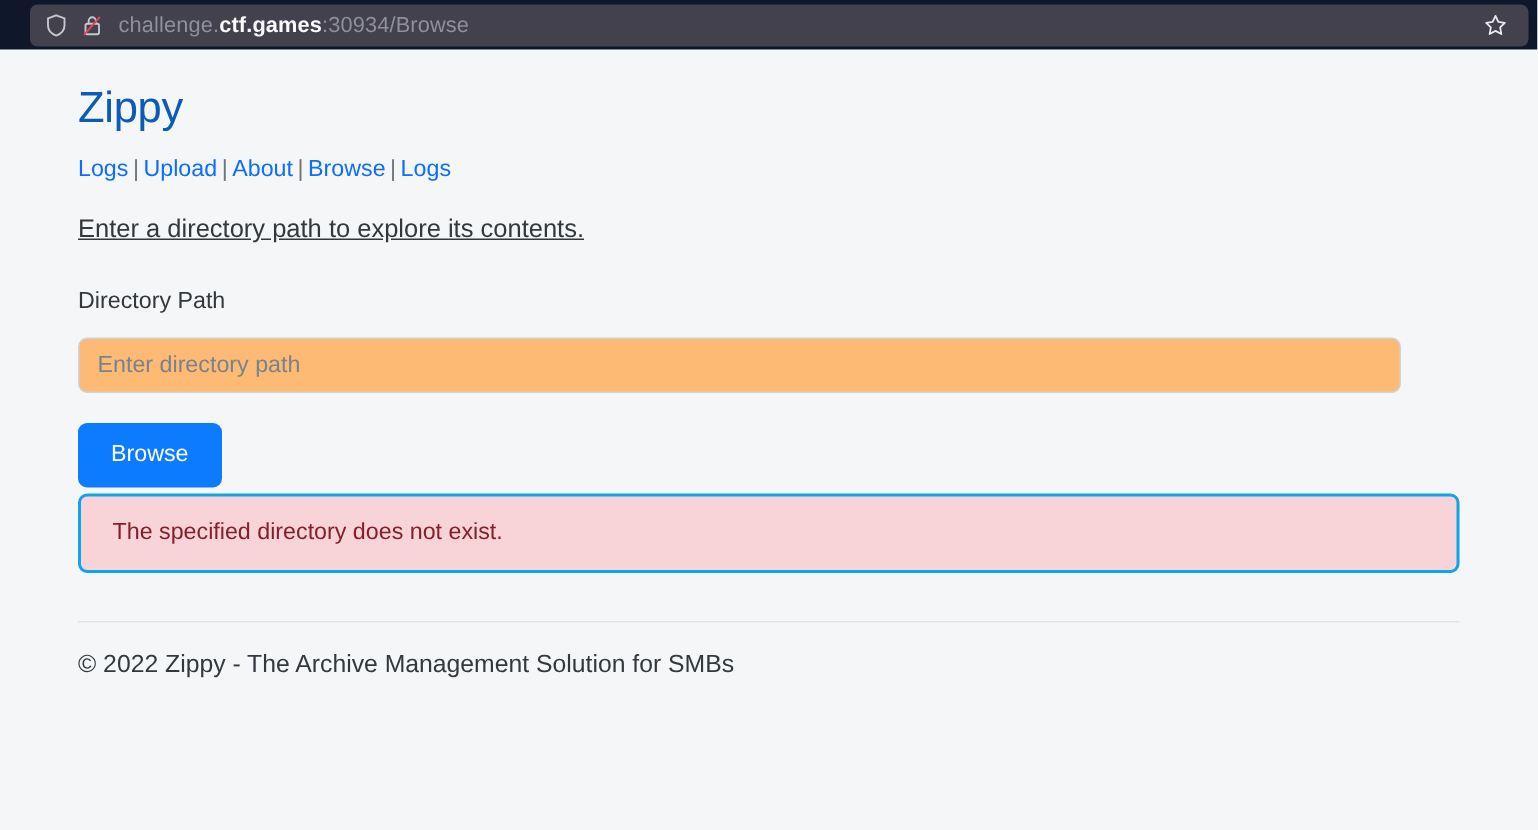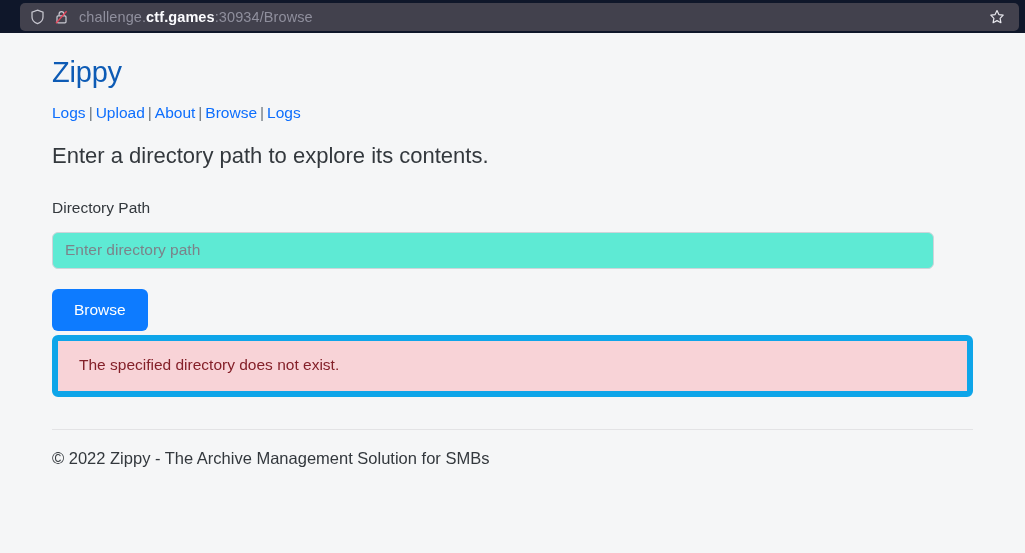--- a/index.html
+++ b/index.html
@@ -98,40 +98,41 @@
     margin: 14px 0 0 0;
     font-size: 28px;
     font-weight: bold;
     line-height: 1.2;
     color: #0d5bb5;
     letter-spacing: -0.1px;
   }
 
   p.lead {
     margin: 20px 0 0 0;
-    font-size: 22px;
+    font-size: 17px;
     color: #33383d;
     line-height: 1.3;
+    text-decoration: underline;
   }
 
   .field-label {
     margin-top: 28px;
     font-size: 15.5px;
     color: #33383d;
     line-height: 1.2;
   }
 
   .path-input {
     display: block;
     margin-top: 14px;
     width: 882px;
     height: 37px;
     border: 1px solid #ced4da;
     border-radius: 6px;
-    background: #5eead4;
+    background: #fdba74;
     font-family: "Liberation Sans", sans-serif;
     font-size: 15.5px;
     color: #212529;
     padding: 16px 12px;
     outline: none;
   }
   .path-input::placeholder { color: #7b838a; opacity: 1; }
 
   .browse-btn {
     margin-top: 20px;
@@ -144,21 +145,21 @@
     font-size: 15.5px;
     line-height: 1;
     padding: 13px 22px 14px 22px;
     cursor: pointer;
   }
 
   .alert-danger {
     margin-top: 4px;
     width: 921px;
     background: #f8d3d7;
-    border: 6px solid #0ea5e9;
+    border: 2px solid #0ea5e9;
     border-radius: 6px;
     color: #842029;
     font-size: 15.5px;
     line-height: 1.2;
     padding: 15px 0 16px 21px;
   }
 
   hr.footer-rule {
     margin: 32px 0 0 0;
     border: none;

